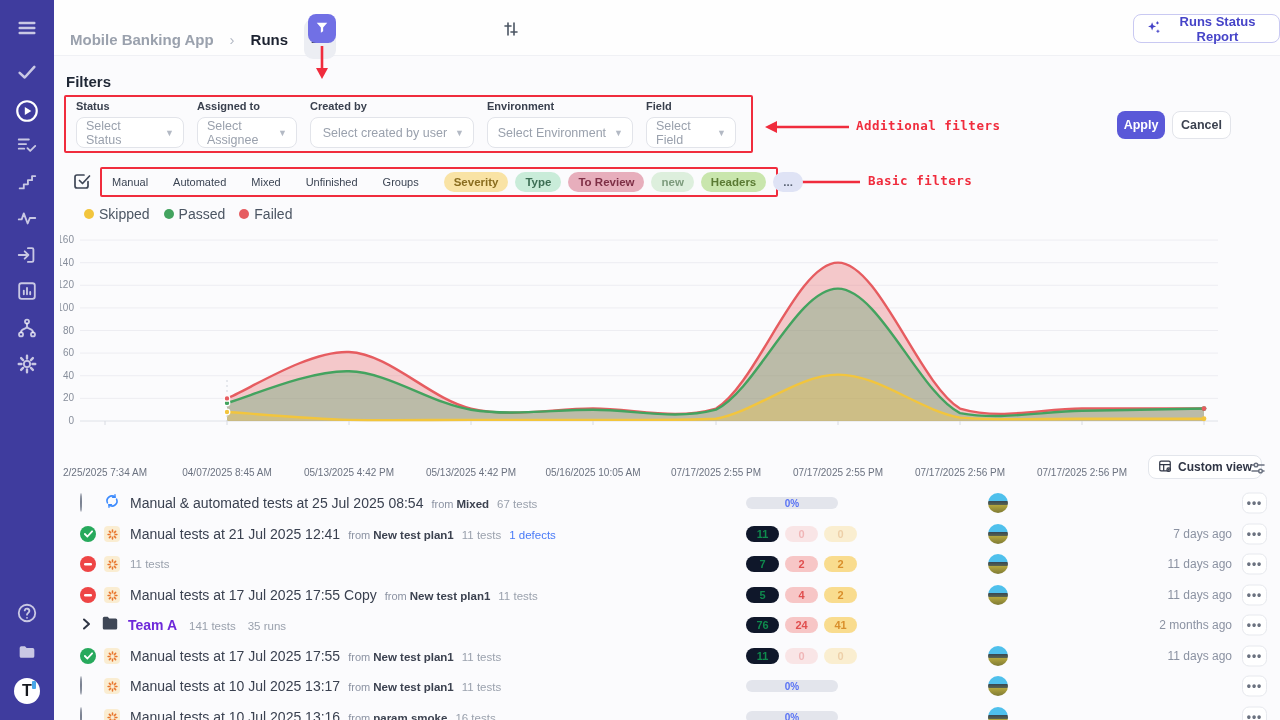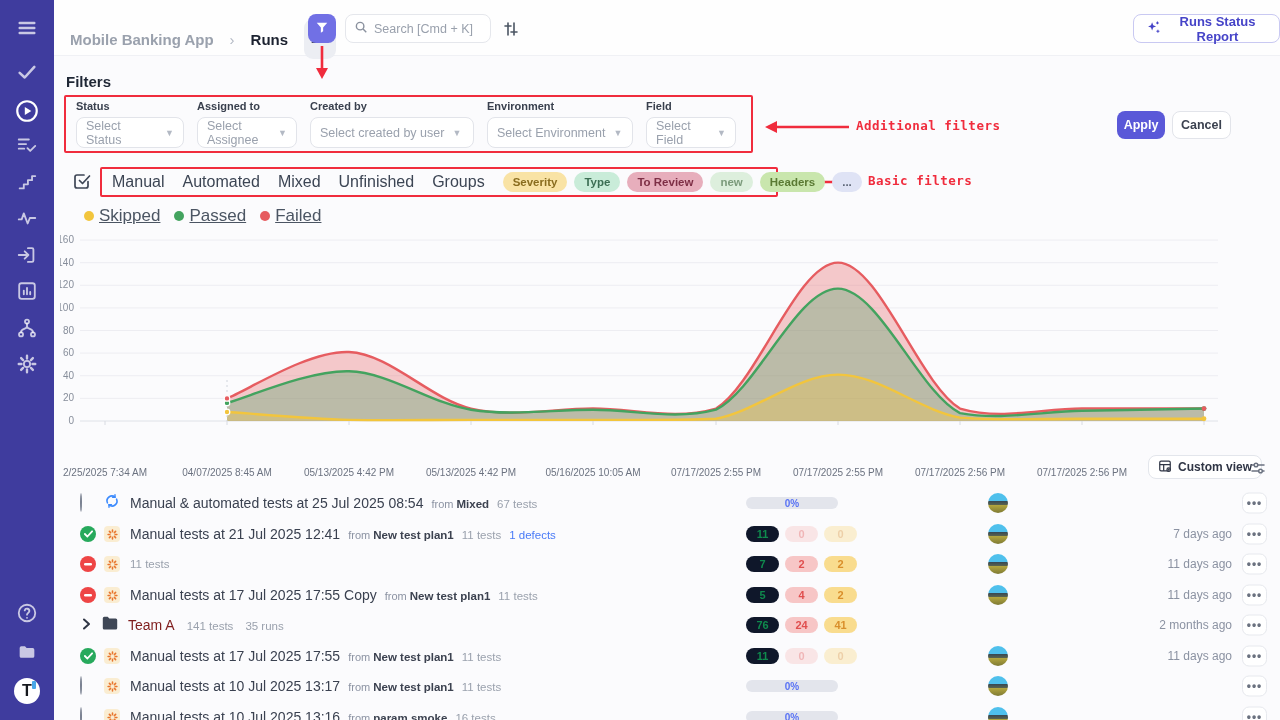--- a/index.html
+++ b/index.html
@@ -31,53 +31,53 @@
   .btn-run .divider { width:1px; height:29px; background:rgba(255,255,255,.35); }
   .btn-run .chev { padding:0 9px; display:flex; align-items:center; }
   .btn-report { position:absolute; left:1079px; top:14px; height:29px; background:#fff; border:1px solid #c9c9f2; border-radius:8px; color:#4644c8; font-size:13px; font-weight:700; display:flex; align-items:center; gap:7px; padding:0 12px; cursor:pointer; font-family:"Liberation Sans", sans-serif; }
 
   
   .filters-title { position:absolute; left:66px; top:73px; font-size:15px; font-weight:800; color:#1f2735; }
   .red-box { position:absolute; border:2px solid #f02c3d; border-radius:2px; }
   #addl-box { left:64px; top:95px; width:689px; height:58px; }
   #fields { position:absolute; left:76px; top:100px; display:flex; gap:13px; }
   .field label { display:block; font-size:11px; font-weight:700; color:#39404e; margin-bottom:5px; }
-  .fselect { height:31px; border:1px solid #e2e4ea; border-radius:8px; background:#fff; display:flex; align-items:center; justify-content:flex-start; padding:0 9px; font-size:12.5px; color:#9aa1ad; cursor:pointer; }
+  .fselect { height:31px; border:1px solid #e2e4ea; border-radius:8px; background:#fff; display:flex; align-items:center; justify-content:flex-end; padding:0 9px; font-size:12.5px; color:#9aa1ad; cursor:pointer; }
   .fselect .caret { font-size:9px; color:#b3b9c4; margin-left:8px; }
   .btn-apply { position:absolute; left:1117px; top:111px; width:48px; height:28px; background:#5a58d8; color:#fff; border:none; border-radius:8px; font-size:12.5px; font-weight:700; cursor:pointer; font-family:"Liberation Sans", sans-serif; }
   .btn-cancel { position:absolute; left:1172px; top:111px; width:59px; height:28px; background:#fff; color:#3c4250; border:1px solid #e2e4ea; border-radius:8px; font-size:12.5px; font-weight:700; cursor:pointer; font-family:"Liberation Sans", sans-serif; }
 
   
   .select-runs-icon { position:absolute; left:72px; top:171px; width:20px; height:20px; color:#3e4656; cursor:pointer; }
   #basic-box { left:100px; top:167px; width:678px; height:30px; display:flex; align-items:center; padding:0 10px; }
-  .tab { font-size:16px; color:#3c4554; margin-right:18px; cursor:pointer; white-space:nowrap; }
+  .tab { font-size:11px; color:#3c4554; margin-right:25px; cursor:pointer; white-space:nowrap; }
   .pill { font-size:11.5px; font-weight:700; border-radius:11px; padding:4px 10px; margin-right:7px; cursor:pointer; white-space:nowrap; }
 
   
   .ann-text { position:absolute; font-family:"DejaVu Sans Mono", monospace; font-weight:700; font-size:12.5px; color:#f02c3d; letter-spacing:.5px; }
 
   
   #legend { position:absolute; left:84px; top:206px; display:flex; gap:14px; align-items:center; }
-  .lg-item { display:flex; align-items:center; gap:5px; font-size:17px; color:#4b5563;text-decoration:underline; }
+  .lg-item { display:flex; align-items:center; gap:5px; font-size:14px; color:#4b5563; }
   .lg-dot { width:10px; height:10px; border-radius:50%; }
   #chart { position:absolute; left:60px; top:230px; }
   #xlabels { position:absolute; left:60px; top:428px; width:1160px; height:14px;margin-top:39px; }
   .xlab { position:absolute; transform:translateX(-50%); font-size:10px; color:#6b7280; white-space:nowrap; }
 
   
   .btn-customview { position:absolute; left:1148px; top:455px; height:24px; background:#fff; border:1px solid #e3e6ec; border-radius:8px; display:flex; align-items:center; gap:6px; padding:0 9px; font-size:12px; font-weight:700; color:#2f3545; cursor:pointer; font-family:"Liberation Sans", sans-serif; }
   .view-sliders { position:absolute; left:1250px; top:460px; width:16px; height:16px; color:#6b7280; cursor:pointer; }
   .row { position:absolute; left:60px; width:1206px; height:30px; }
   .c { position:absolute; top:50%; transform:translateY(-50%); }
   .st-passed { width:16px; height:16px; border-radius:50%; background:#27a95c; display:flex; align-items:center; justify-content:center; }
   .st-failed { width:16px; height:16px; border-radius:50%; background:#ee4545; display:flex; align-items:center; justify-content:center; }
   .st-progress { width:14px; height:14px; border-radius:50%; border:1.5px solid #7b8292; background:linear-gradient(90deg, transparent 50%, #7b8292 50%); }
   .type-manual { width:16px; height:16px; border-radius:4px; background:#faedd2; display:flex; align-items:center; justify-content:center; }
   .row-title { font-size:14px; color:#3a4150; cursor:pointer; white-space:nowrap; }
-  .row-title.grp { font-weight:400; color:#7f1d1d; }
+  .row-title.grp { font-weight:700; color:#6d28d9; }
   .meta-from { font-size:11px; color:#8c93a3; }
   .meta-name { font-size:11.5px; font-weight:800; color:#3c4250; }
   .meta-tests { font-size:11.5px; color:#9aa1ad; }
   .meta-link { font-size:11.5px; color:#4a7bf7; cursor:pointer; }
   .badges { display:flex; gap:6px; }
   .bdg { min-width:33px; text-align:center; font-size:11px; font-weight:800; border-radius:9px; padding:2px 6px; }
   .bdg.g { background:#0f172a; color:#0f8a4d; }
   .bdg.r { background:#f7c6c6; color:#e04f4f; }
   .bdg.y { background:#f9dc8e; color:#d98f2b; }
   .bdg.faded { opacity:.4; }
@@ -169,27 +169,20 @@
       <span class="crumb-app">Mobile Banking App</span>
       <span class="crumb-sep">›</span>
       <span class="crumb-page">Runs</span>
       <span class="count-badge">128</span>
     </div>
     <button class="funnel-btn">
       <span><svg width="14" height="15" viewBox="0 0 16 16">
             <path d="M2 2.5h12l-4.7 5.5v4.4l-2.6 1.7V8z" fill="#fff"></path>
           </svg></span>
     </button>
-    <div class="search-box">
-      <span><svg width="14" height="14" viewBox="0 0 16 16" fill="none" stroke="#8a919e" stroke-width="1.6">
-            <circle cx="7" cy="7" r="4.3"></circle>
-            <path d="M10.4 10.4L14 14"></path>
-          </svg></span>
-      <input placeholder="Search [Cmd + K]" style="">
-    </div>
     <span class="hdr-sliders">
       <svg viewBox="0 0 18 18" fill="none" stroke="currentColor" stroke-width="1.6" stroke-linecap="round">
           <path d="M6 3v12M12 3v12M3 6h6M9 12h6"></path>
         </svg>
     </span>
     <button class="btn-report">
       <span><svg width="15" height="15" viewBox="0 0 16 16" fill="#4644c8">
             <path d="M6.5 2.5l1.2 3.1 3.1 1.2-3.1 1.2-1.2 3.1-1.2-3.1-3.1-1.2 3.1-1.2z"></path>
             <path d="M12.2 1.6v3M10.7 3.1h3M12.7 10.4v3.2M11.1 12h3.2" stroke="#4644c8" stroke-width="1.1"></path>
           </svg></span>

